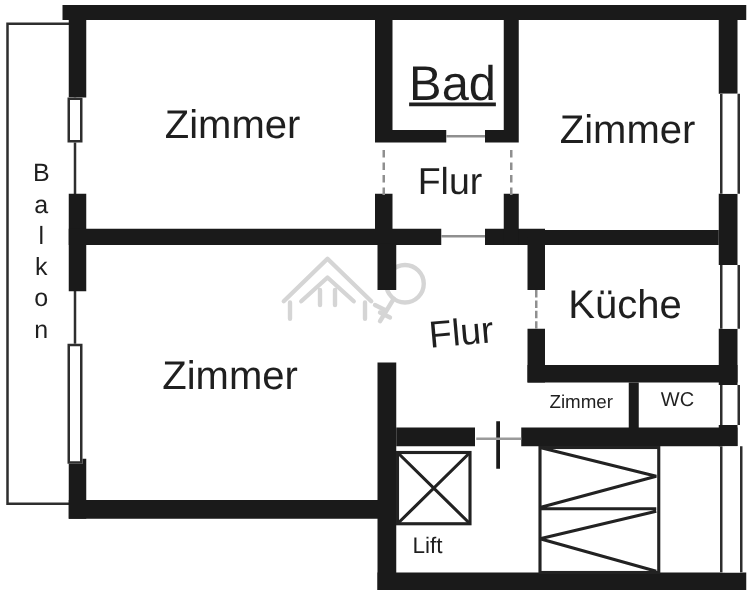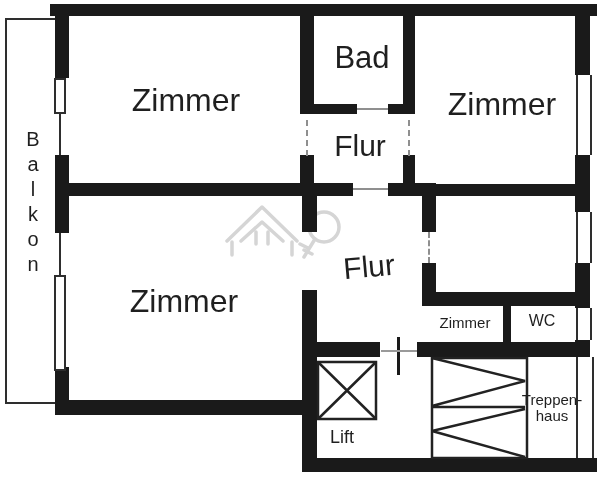--- a/index.html
+++ b/index.html
@@ -90,24 +90,23 @@
     <g fill="none" stroke="#222" stroke-width="2.5">
       <rect x="2" y="2" width="95" height="100"></rect>
       <path d="M2 2 L95 25 L2 50 M2 51 L95 51 M95 53 L2 75 L95 101"></path>
     </g>
   </svg>
 
   <div class="sym" style="left:578px;top:357px;width:0;height:101px;border-left:2px solid #6a6a6a;"></div>
 
   <div class="label balkon-label" style="left:21px;top:128px;">Balkon</div>
   <div class="label" style="left:186px;top:100px;font-size:32px;">Zimmer</div>
-  <div class="label" style="left:362px;top:58px;font-size:31px;">Bad</div>
+  <div class="label" style="left:362px;top:68px;font-size:39px;text-decoration:underline;">Bad</div>
   <div class="label" style="left:360px;top:146px;font-size:30px;">Flur</div>
   <div class="label" style="left:502px;top:104px;font-size:32px;">Zimmer</div>
+  <div class="label" style="left:500px;top:244px;font-size:32px;">Küche</div>
   <div class="label" style="left:184px;top:301px;font-size:32px;">Zimmer</div>
   <div class="label" style="left:369px;top:267px;font-size:30px;transform:translate(-50%,-50%) rotate(-5deg);">Flur</div>
   <div class="label" style="left:465px;top:322px;font-size:15px;">Zimmer</div>
   <div class="label" style="left:542px;top:321px;font-size:16px;">WC</div>
   <div class="label" style="left:342px;top:437px;font-size:18px;">Lift</div>
-  <div class="label treppe" style="left:552px;top:408px;">Treppen-
-haus</div>
 
 </div>
 
 </body></html>

